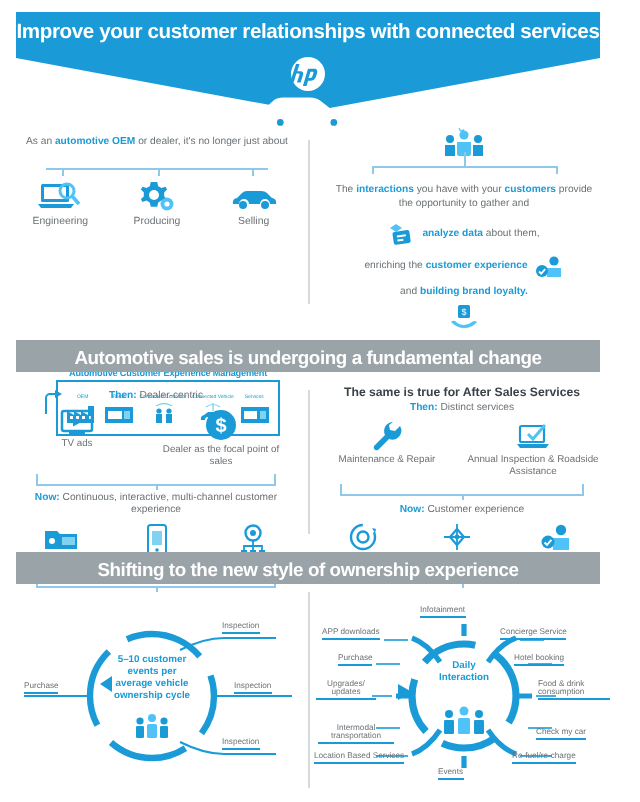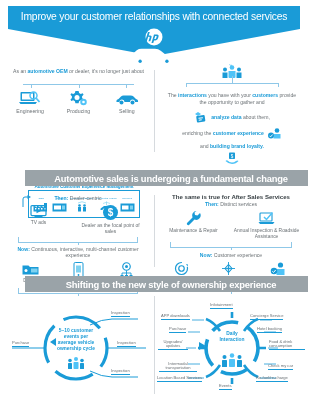--- a/index.html
+++ b/index.html
@@ -14,21 +14,21 @@
 
   
   .hero { position:relative; width:308px; height:62px; }
   .hero-band {
     position:absolute; left:8px; top:6px; width:292px; height:20px;
     background:#1a9bd7;
   }
   .hero-title {
     position:absolute; left:8px; top:6px; width:292px; height:20px;
     display:flex; align-items:center; justify-content:center;
-    color:#ffffff; font-weight:normal; font-size:10.3px; letter-spacing:-0.2px;
+    color:#ffffff; font-weight:bold; font-size:10.3px; letter-spacing:-0.2px;
     white-space:nowrap;
   }
   .hero-chevron {
     position:absolute; left:8px; top:26px; width:292px; height:30px;
     background:#1a9bd7;
     clip-path: polygon(0 0, 100% 0, 100% 10%, 50% 100%, 0 10%);
   }
   .hp-logo {
     position:absolute; left:50%; top:28px; transform:translateX(-50%);
     width:26px; height:18px;
@@ -66,21 +66,21 @@
     text-align:center; font-size:4.6px; font-weight:bold; color:#1a9bd7;
     letter-spacing:-0.1px;
   }
   .acem-items { display:flex; height:100%; align-items:center; justify-content:space-around; padding:0 3px;}
   .acem-cell { display:flex; flex-direction:column; align-items:center; }
   .acem-cell .lbl { font-size:2.5px; color:#1a9bd7; line-height:3px; text-align:center; margin-bottom:1px;}
 
   
   .band {
     position:absolute; left:8px; width:292px; height:16px;
-    background:#9aa3a8; display:flex; align-items:center; justify-content:center;margin-left:17px;
+    background:#9aa3a8; display:flex; align-items:center; justify-content:center;
   }
   .band span {
     color:#ffffff; font-weight:bold; font-size:9.4px; letter-spacing:-0.2px; white-space:nowrap;
   }
 
   
   .s2 { position:absolute; left:0; top:193px; width:308px; height:76px; }
   .colhead { text-align:center; font-size:6.1px; font-weight:bold; color:#3a4246; }
   .thennow { text-align:center; font-size:5.1px; color:#6b7175; line-height:6.4px; }
   .thennow b { color:#1a9bd7; }

